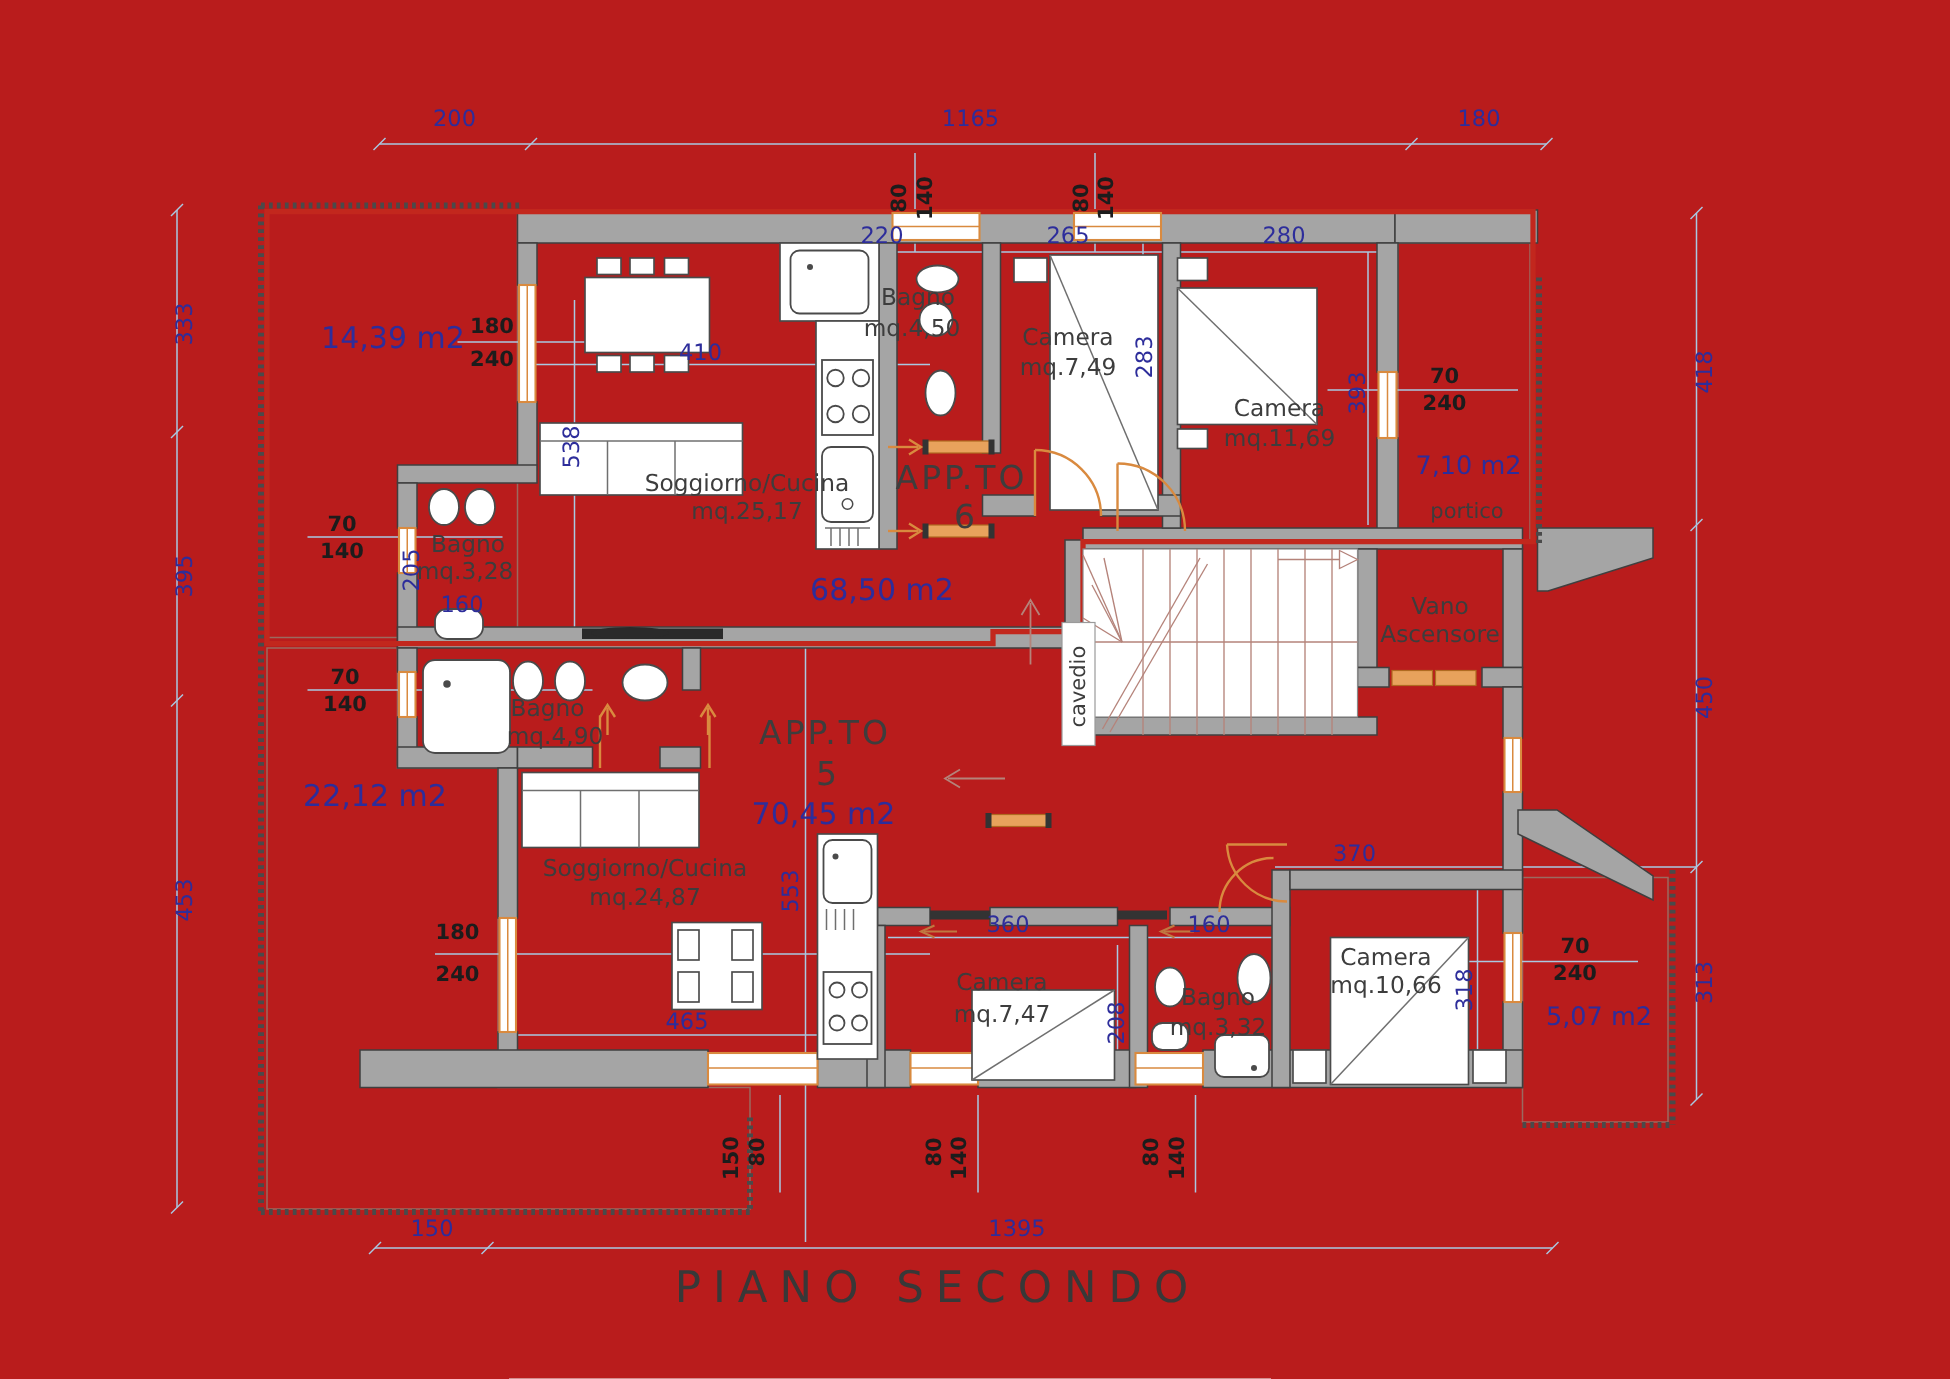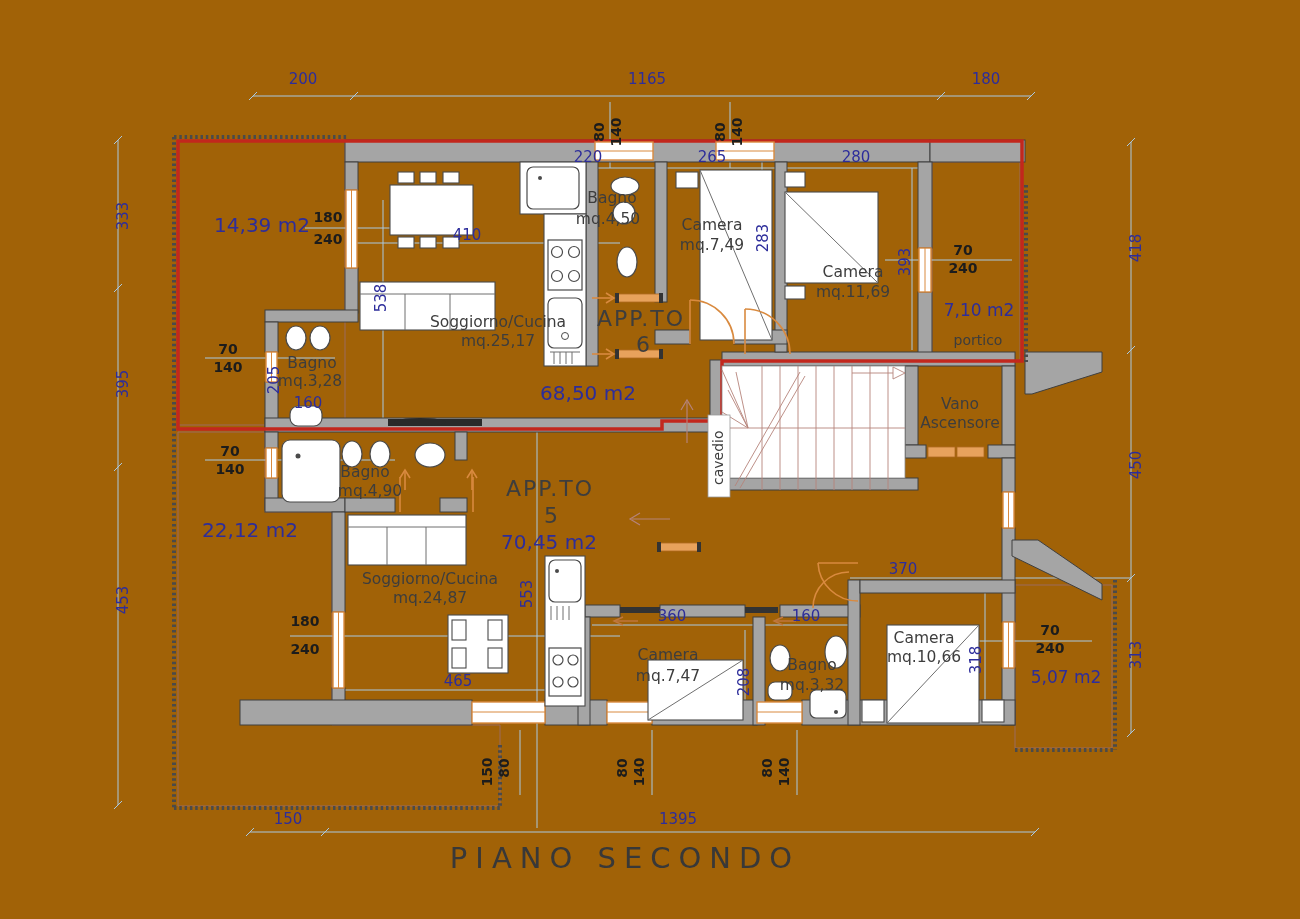--- a/index.html
+++ b/index.html
@@ -1,16 +1,16 @@
 <!DOCTYPE html>
 <html><head>
 <meta charset="utf-8">
 <style>
   html,body{margin:0;padding:0;background:#e8e8e8;}
-  .page{width:1300px;height:919px;background:#a16207;position:relative;margin:0 auto;
+  .page{width:1300px;height:919px;background:#b91c1c;position:relative;margin:0 auto;
         font-family:"DejaVu Sans", sans-serif;}
   svg{display:block;}
   .wall{fill:#a5a5a5;stroke:#3f3f3f;stroke-width:1;}
   .thinline{stroke:#6f6f6f;stroke-width:1;fill:none;}
   .guide{stroke:#a9c9e2;stroke-width:1;fill:none;}
   .redline{stroke:#c2271d;stroke-width:3.5;fill:none;}
   .hatch{stroke:#4a4a4a;stroke-width:4;fill:none;stroke-dasharray:2.5 2.8;}
   .railing{stroke:#9b6a5f;stroke-width:1;fill:none;}
   .win{fill:#ffffff;stroke:#d98a3f;stroke-width:1.4;}
   .winline{stroke:#d98a3f;stroke-width:1;}

